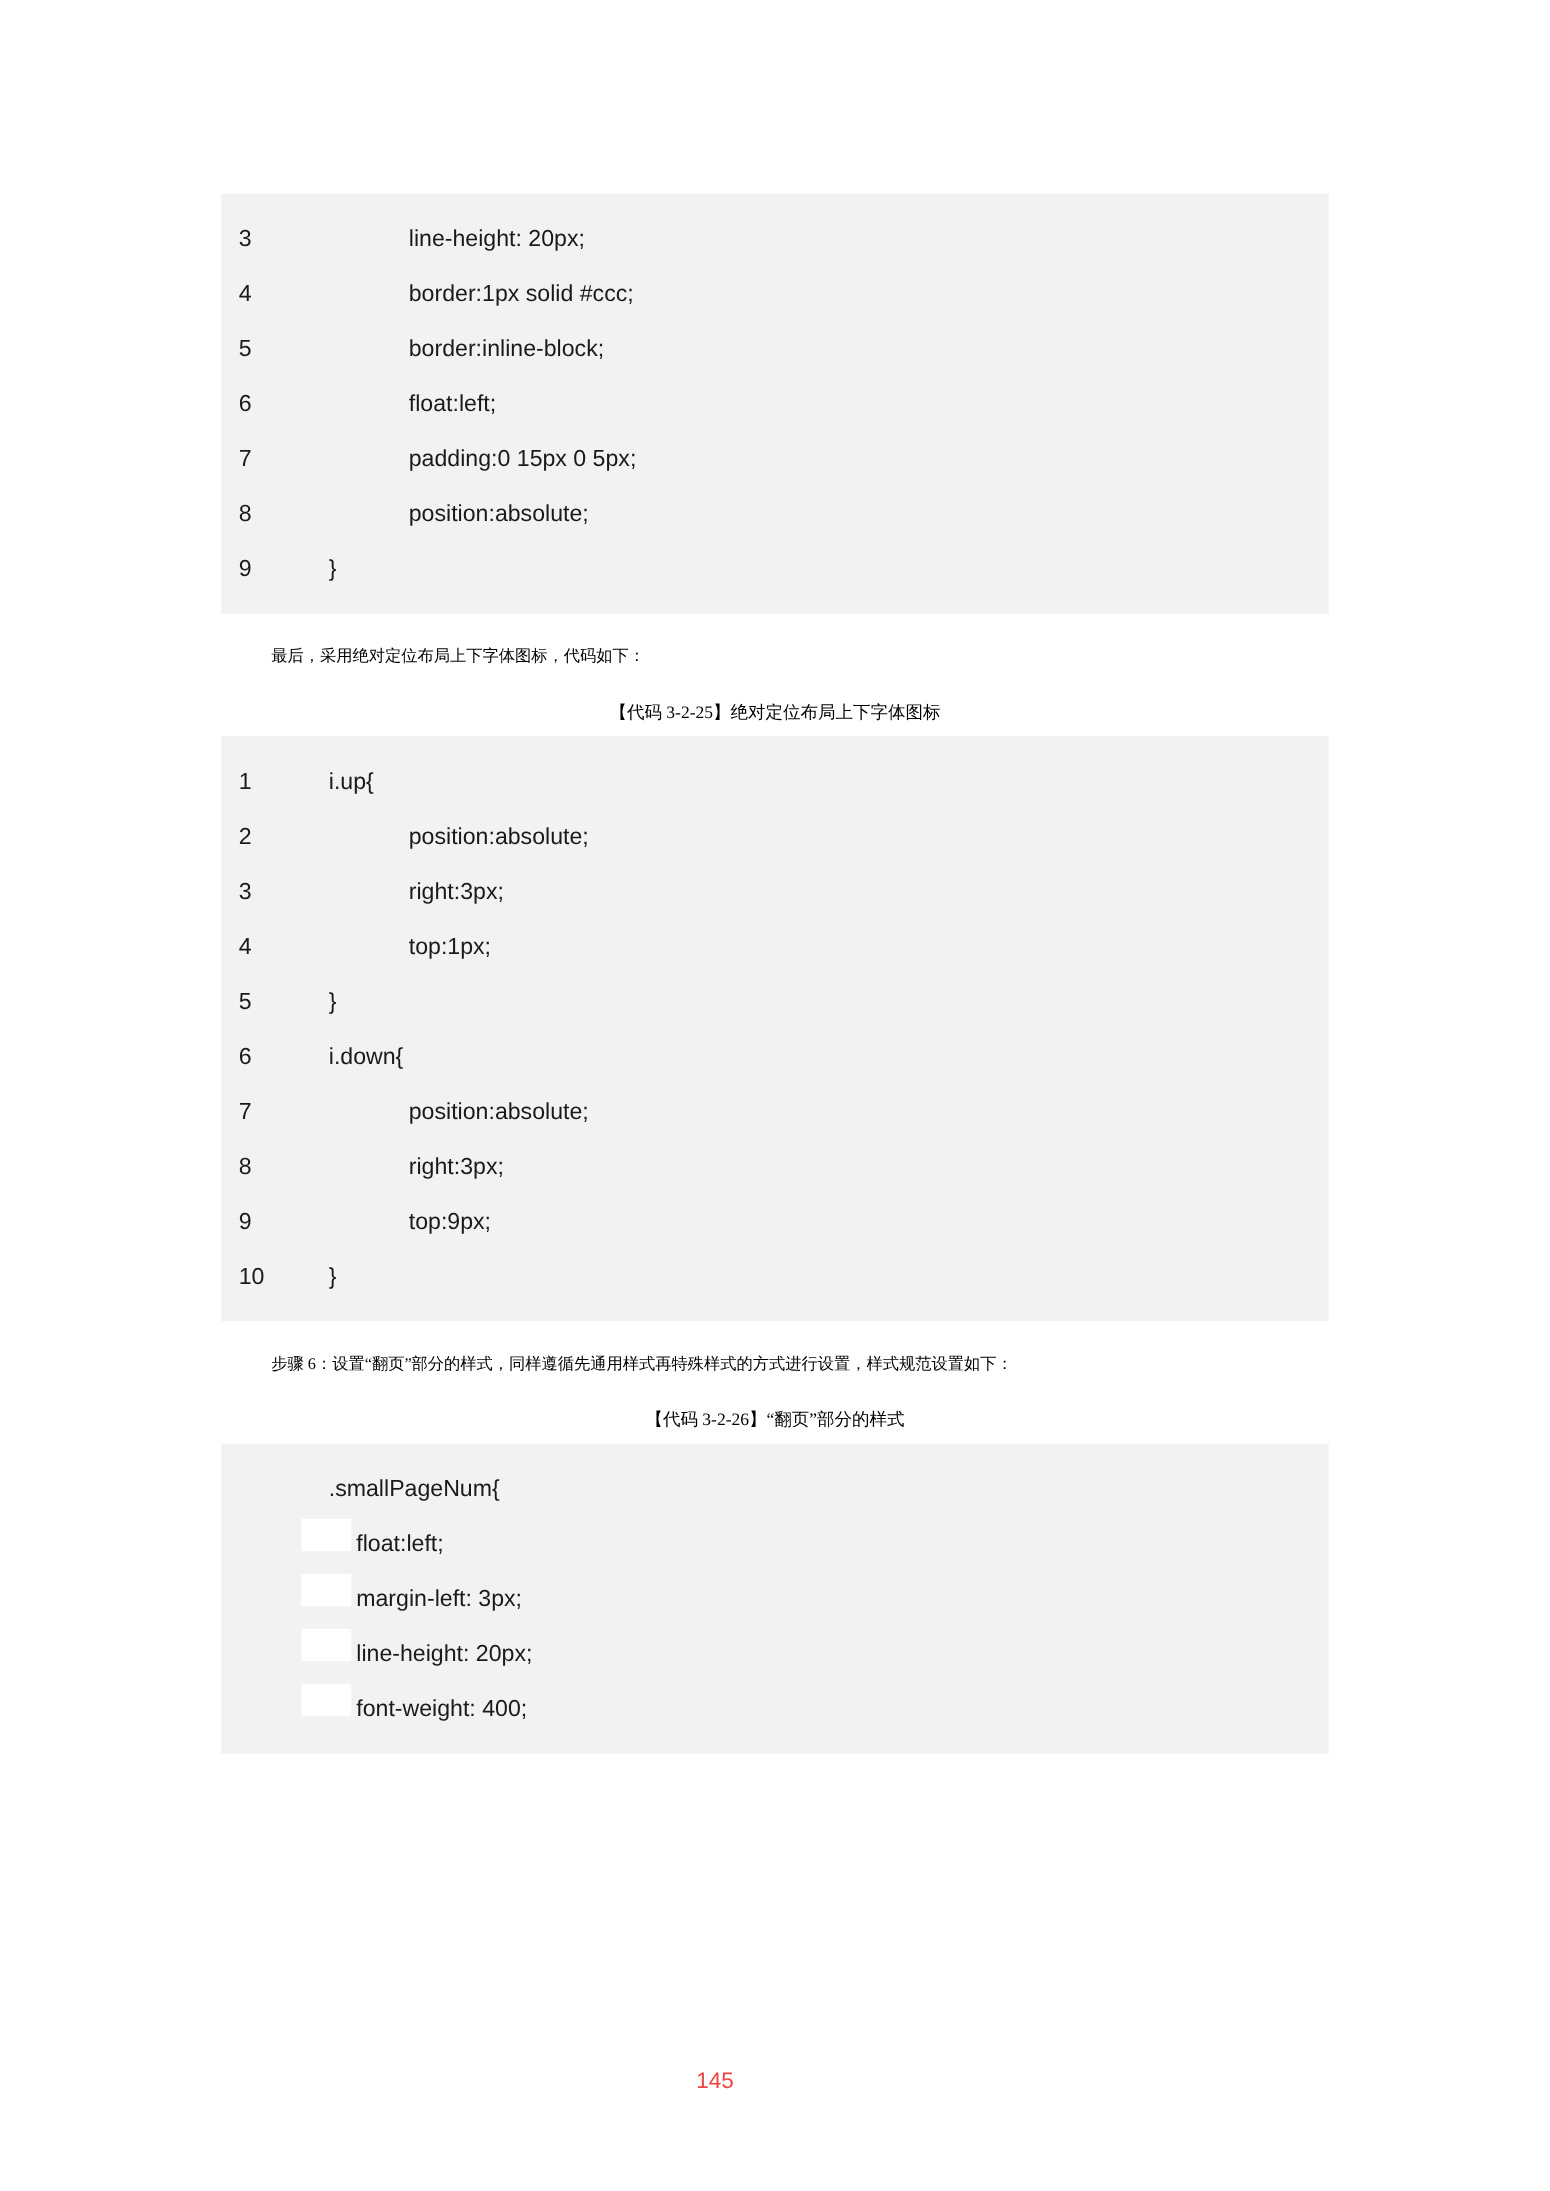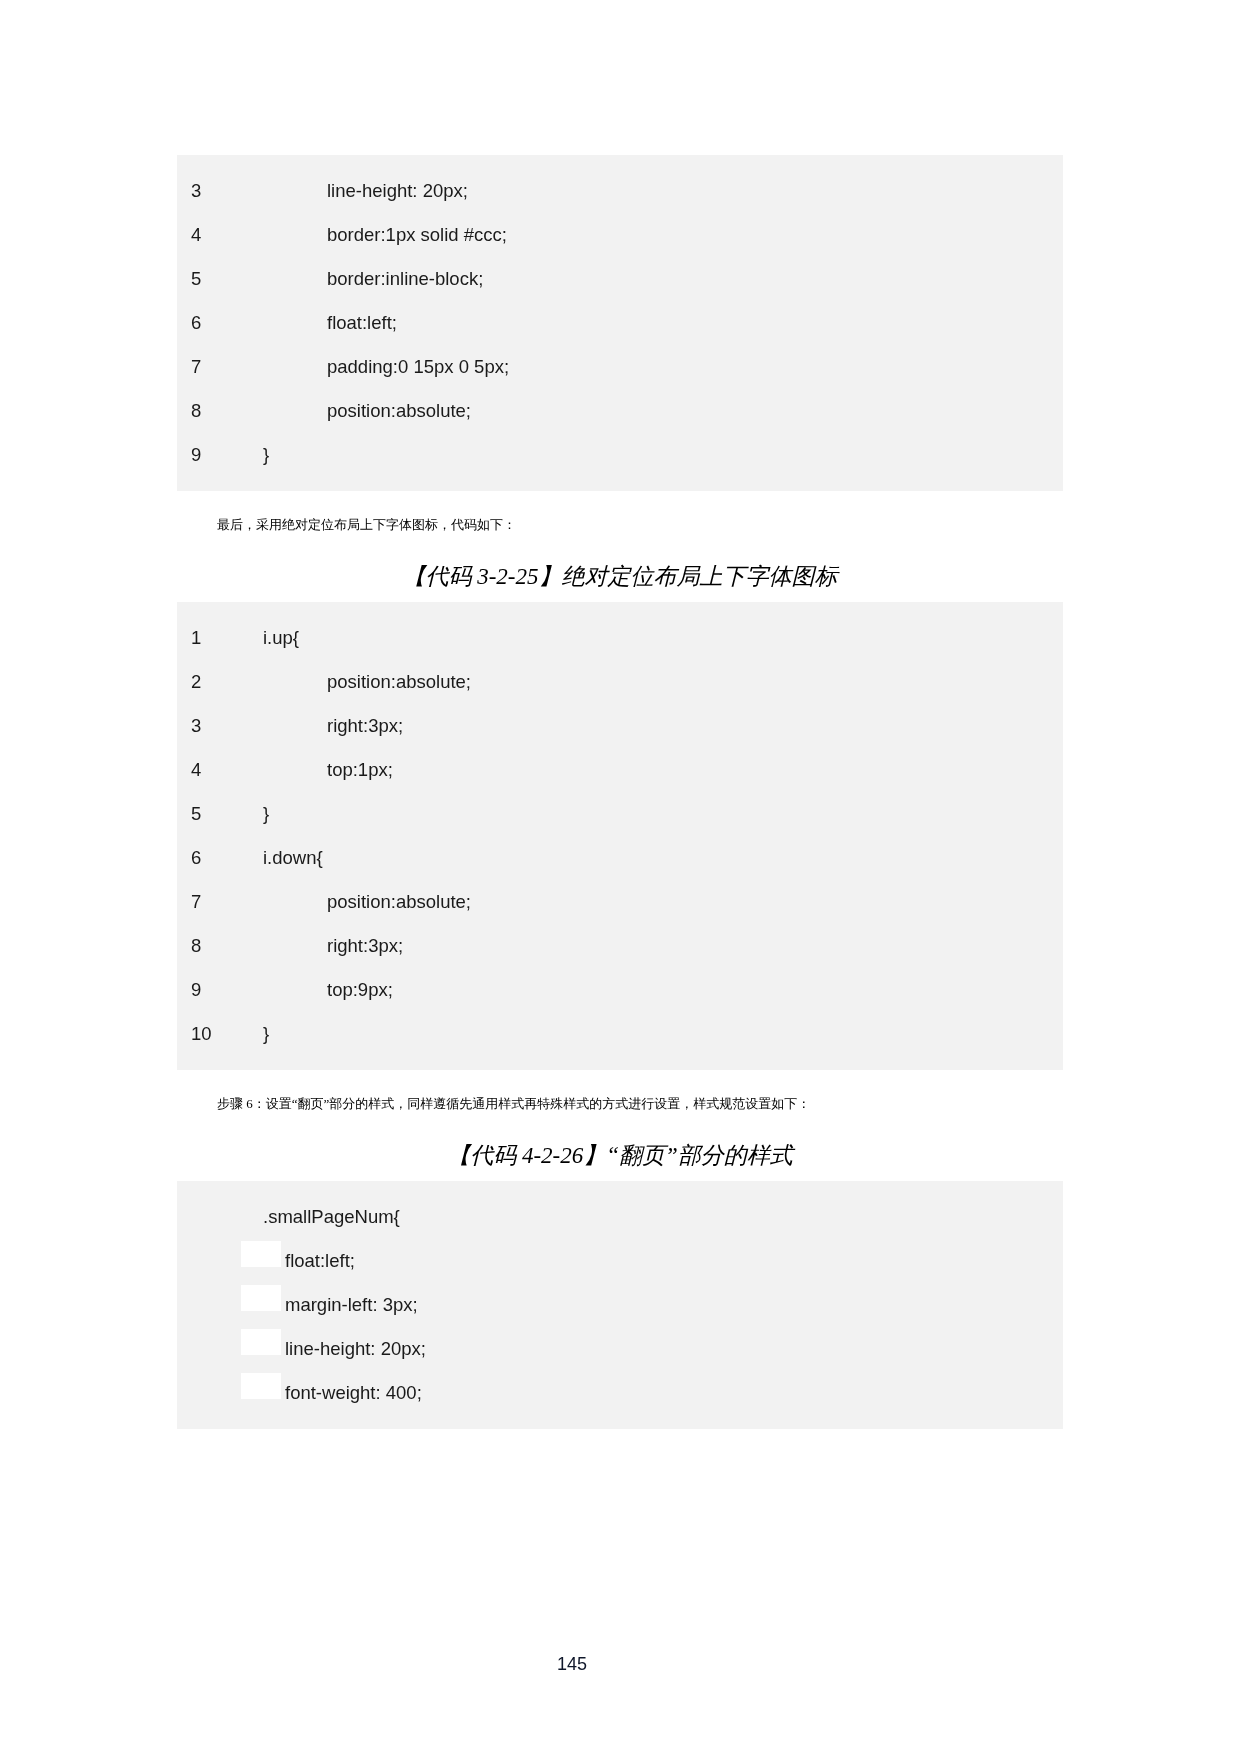--- a/index.html
+++ b/index.html
@@ -60,34 +60,33 @@
   .para {
     font-family: "Liberation Serif", serif;
     font-size: 13px;
     line-height: 40px;
     margin: 14px 0 6px 0;
     text-align: justify;
   }
   .para-indent { text-indent: 40px; }
   .caption {
     font-family: "Liberation Serif", serif;
-    font-size: 23px;
+    font-size: 14px;
     text-align: center;
     margin: 16px 0 10px 0;
-    font-style: italic;
   }
   .page-number {
     position: absolute;
     bottom: 78px;
     left: 0;
     width: 1144px;
     text-align: center;
     font-family: "Liberation Sans", sans-serif;
     font-size: 18px;
-    color: #0f172a;
+    color: #ef4444;
   }
   .top-offset { height: 155px; }
 </style>
 </head>
 <body>
 
 <div class="page">
 
   <div class="top-offset"></div>
 
@@ -164,21 +163,21 @@
       <span class="code-text indent2">top:9px;</span>
     </div>
     <div class="code-line">
       <span class="ln">10</span>
       <span class="code-text indent1">}</span>
     </div>
   </div>
 
   <div class="para para-indent">步骤 6：设置“翻页”部分的样式，同样遵循先通用样式再特殊样式的方式进行设置，样式规范设置如下：</div>
 
-  <div class="caption">【代码 4-2-26】“翻页”部分的样式</div>
+  <div class="caption">【代码 3-2-26】“翻页”部分的样式</div>
 
   <div class="code-block">
     <div class="code-line">
       <span class="ln"></span>
       <span class="code-text indent1">.smallPageNum{</span>
     </div>
     <div class="code-line">
       <span class="ln"></span>
       <span class="notch"></span>
       <span class="code-text">float:left;</span>

